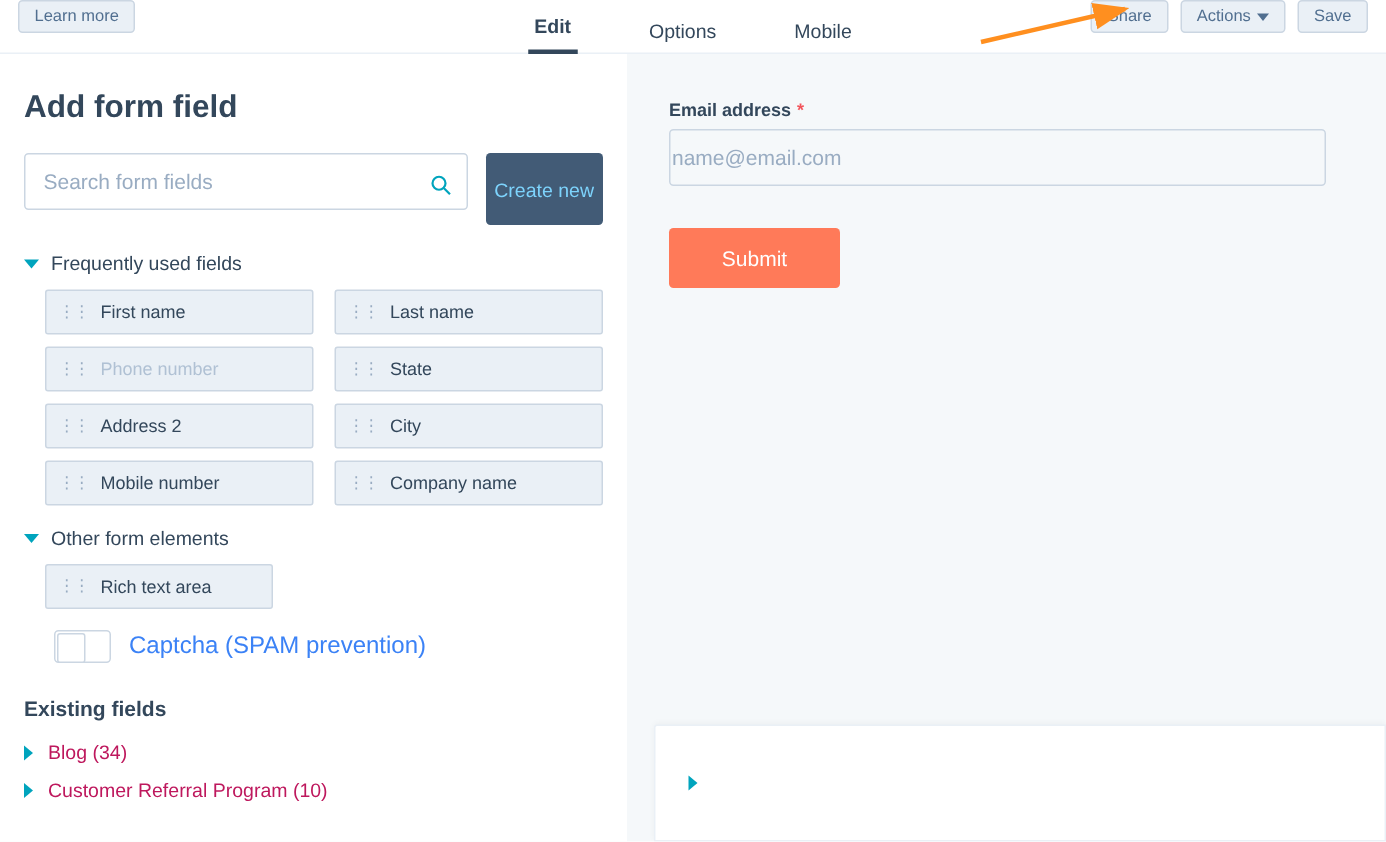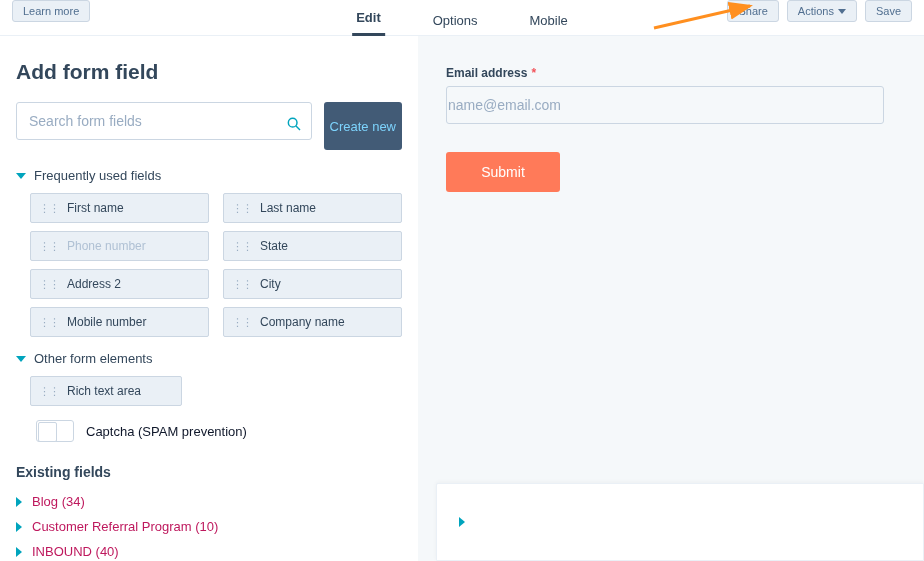--- a/index.html
+++ b/index.html
@@ -39,21 +39,21 @@
   .field-chip { height:30px; background:#eaf0f6; border:1px solid #cbd6e2; border-radius:2px; display:flex; align-items:center; padding:0 8px; gap:8px; font-size:12px; color:#33475b; cursor:grab; }
   .field-chip.disabled { color:#b0c1d4; }
   .grip-dots { letter-spacing:-1px; color:#99acc2; font-size:11px; line-height:4px; }
 
   .rta-row { display:flex; gap:14px; margin-bottom:14px; }
   .rta-chip { width:152px; }
 
   .captcha-row { display:flex; align-items:center; gap:12px; margin:4px 0 22px 20px; }
   .toggle { width:38px; height:22px; border:1px solid #cbd6e2; border-radius:3px; background:#fff; position:relative; cursor:pointer; }
   .toggle::after { content:""; position:absolute; left:1px; top:1px; width:17px; height:18px; background:#fff; border:1px solid #cbd6e2; border-radius:2px; }
-  .captcha-label { font-size:13px; color:#0f172a; }
+  .captcha-label { font-size:16px; color:#3b82f6; }
 
   .h2 { font-size:14px; font-weight:700; margin:8px 0 14px 0; }
   .existing-item { display:flex; align-items:center; gap:10px; font-size:13px; color:#be185d; margin:10px 0; cursor:pointer; }
 
   
   .form-area { padding:30px 40px 0 28px; }
   .form-label { font-size:12px; font-weight:600; color:#33475b; margin-bottom:6px; display:flex; gap:4px; }
   .req { color:#f2545b; }
   .email-input { width:100%; height:38px; border:1px solid #cbd6e2; background:#f5f8fa; border-radius:3px; padding:0 1px; font-size:14px; }
   .email-input::placeholder { color:#99acc2; }
@@ -161,24 +161,20 @@
 
     <div class="h2">Existing fields</div>
     <div class="existing-item">
         <span class="chev right"></span>
         <span>Blog (34)</span>
       </div>
     <div class="existing-item">
         <span class="chev right"></span>
         <span>Customer Referral Program (10)</span>
       </div>
-    <div class="existing-item">
-        <span class="chev right"></span>
-        <span>INBOUND (40)</span>
-      </div>
   </div>
 
   <div class="rightpane">
     <div class="form-area">
       <div class="form-label">
         <span>Email address</span>
         <span class="req">*</span>
       </div>
       <input class="email-input" placeholder="name@email.com" style="">
       <button class="submit-btn">Submit</button>

